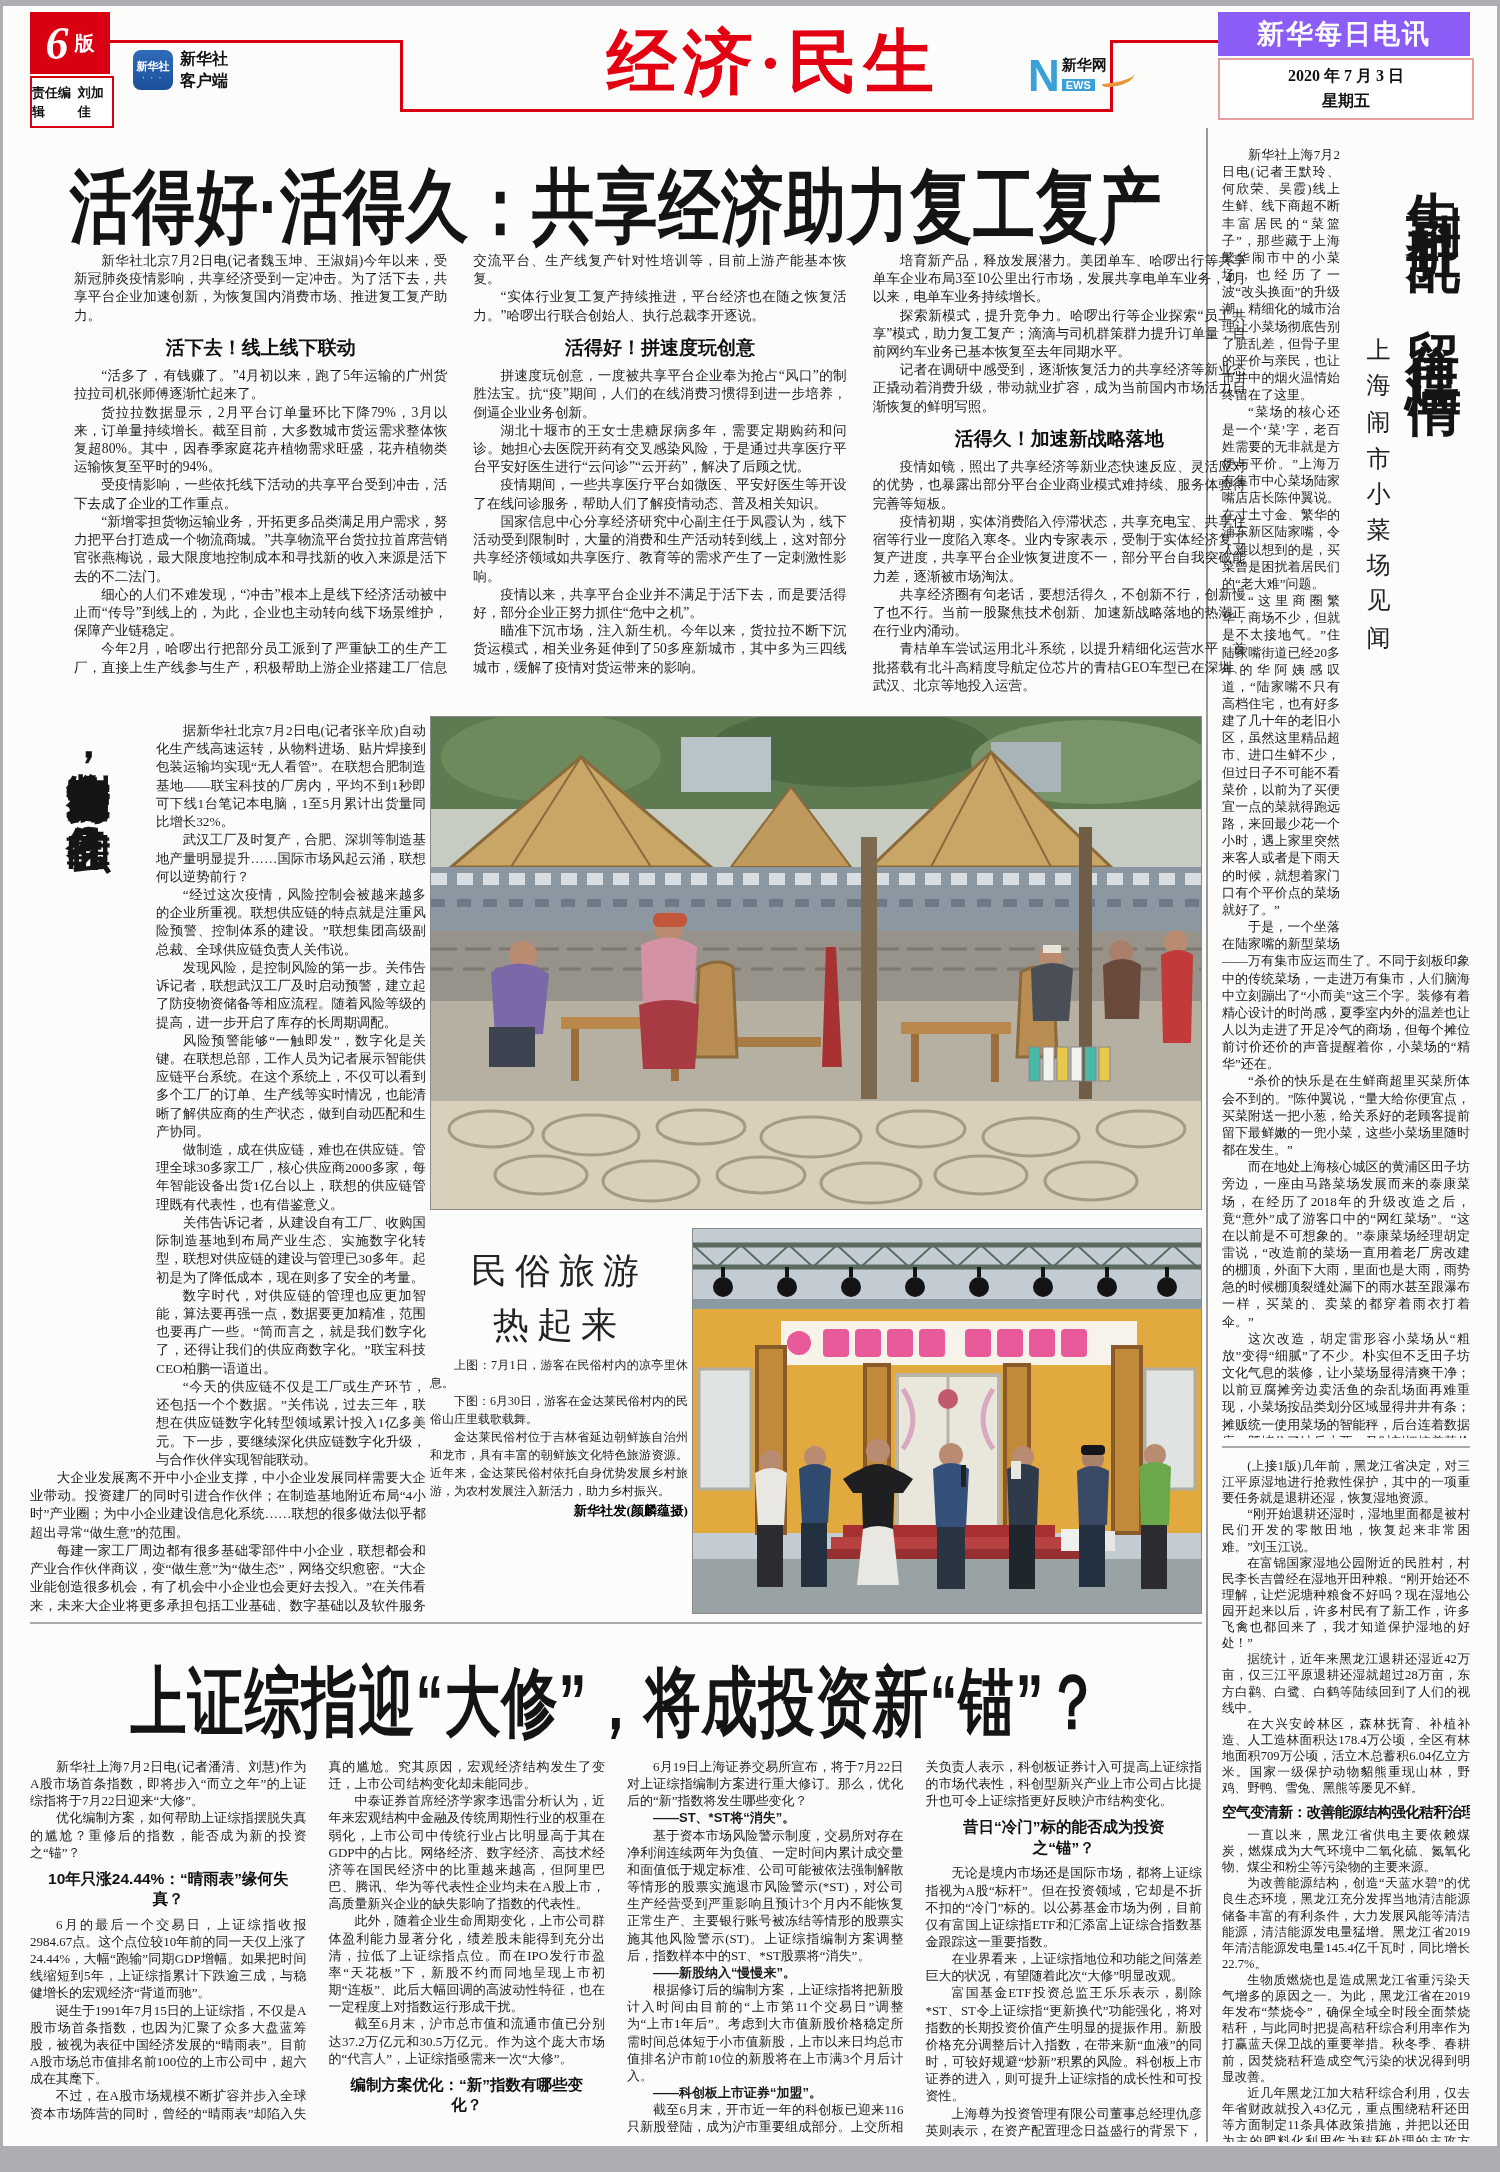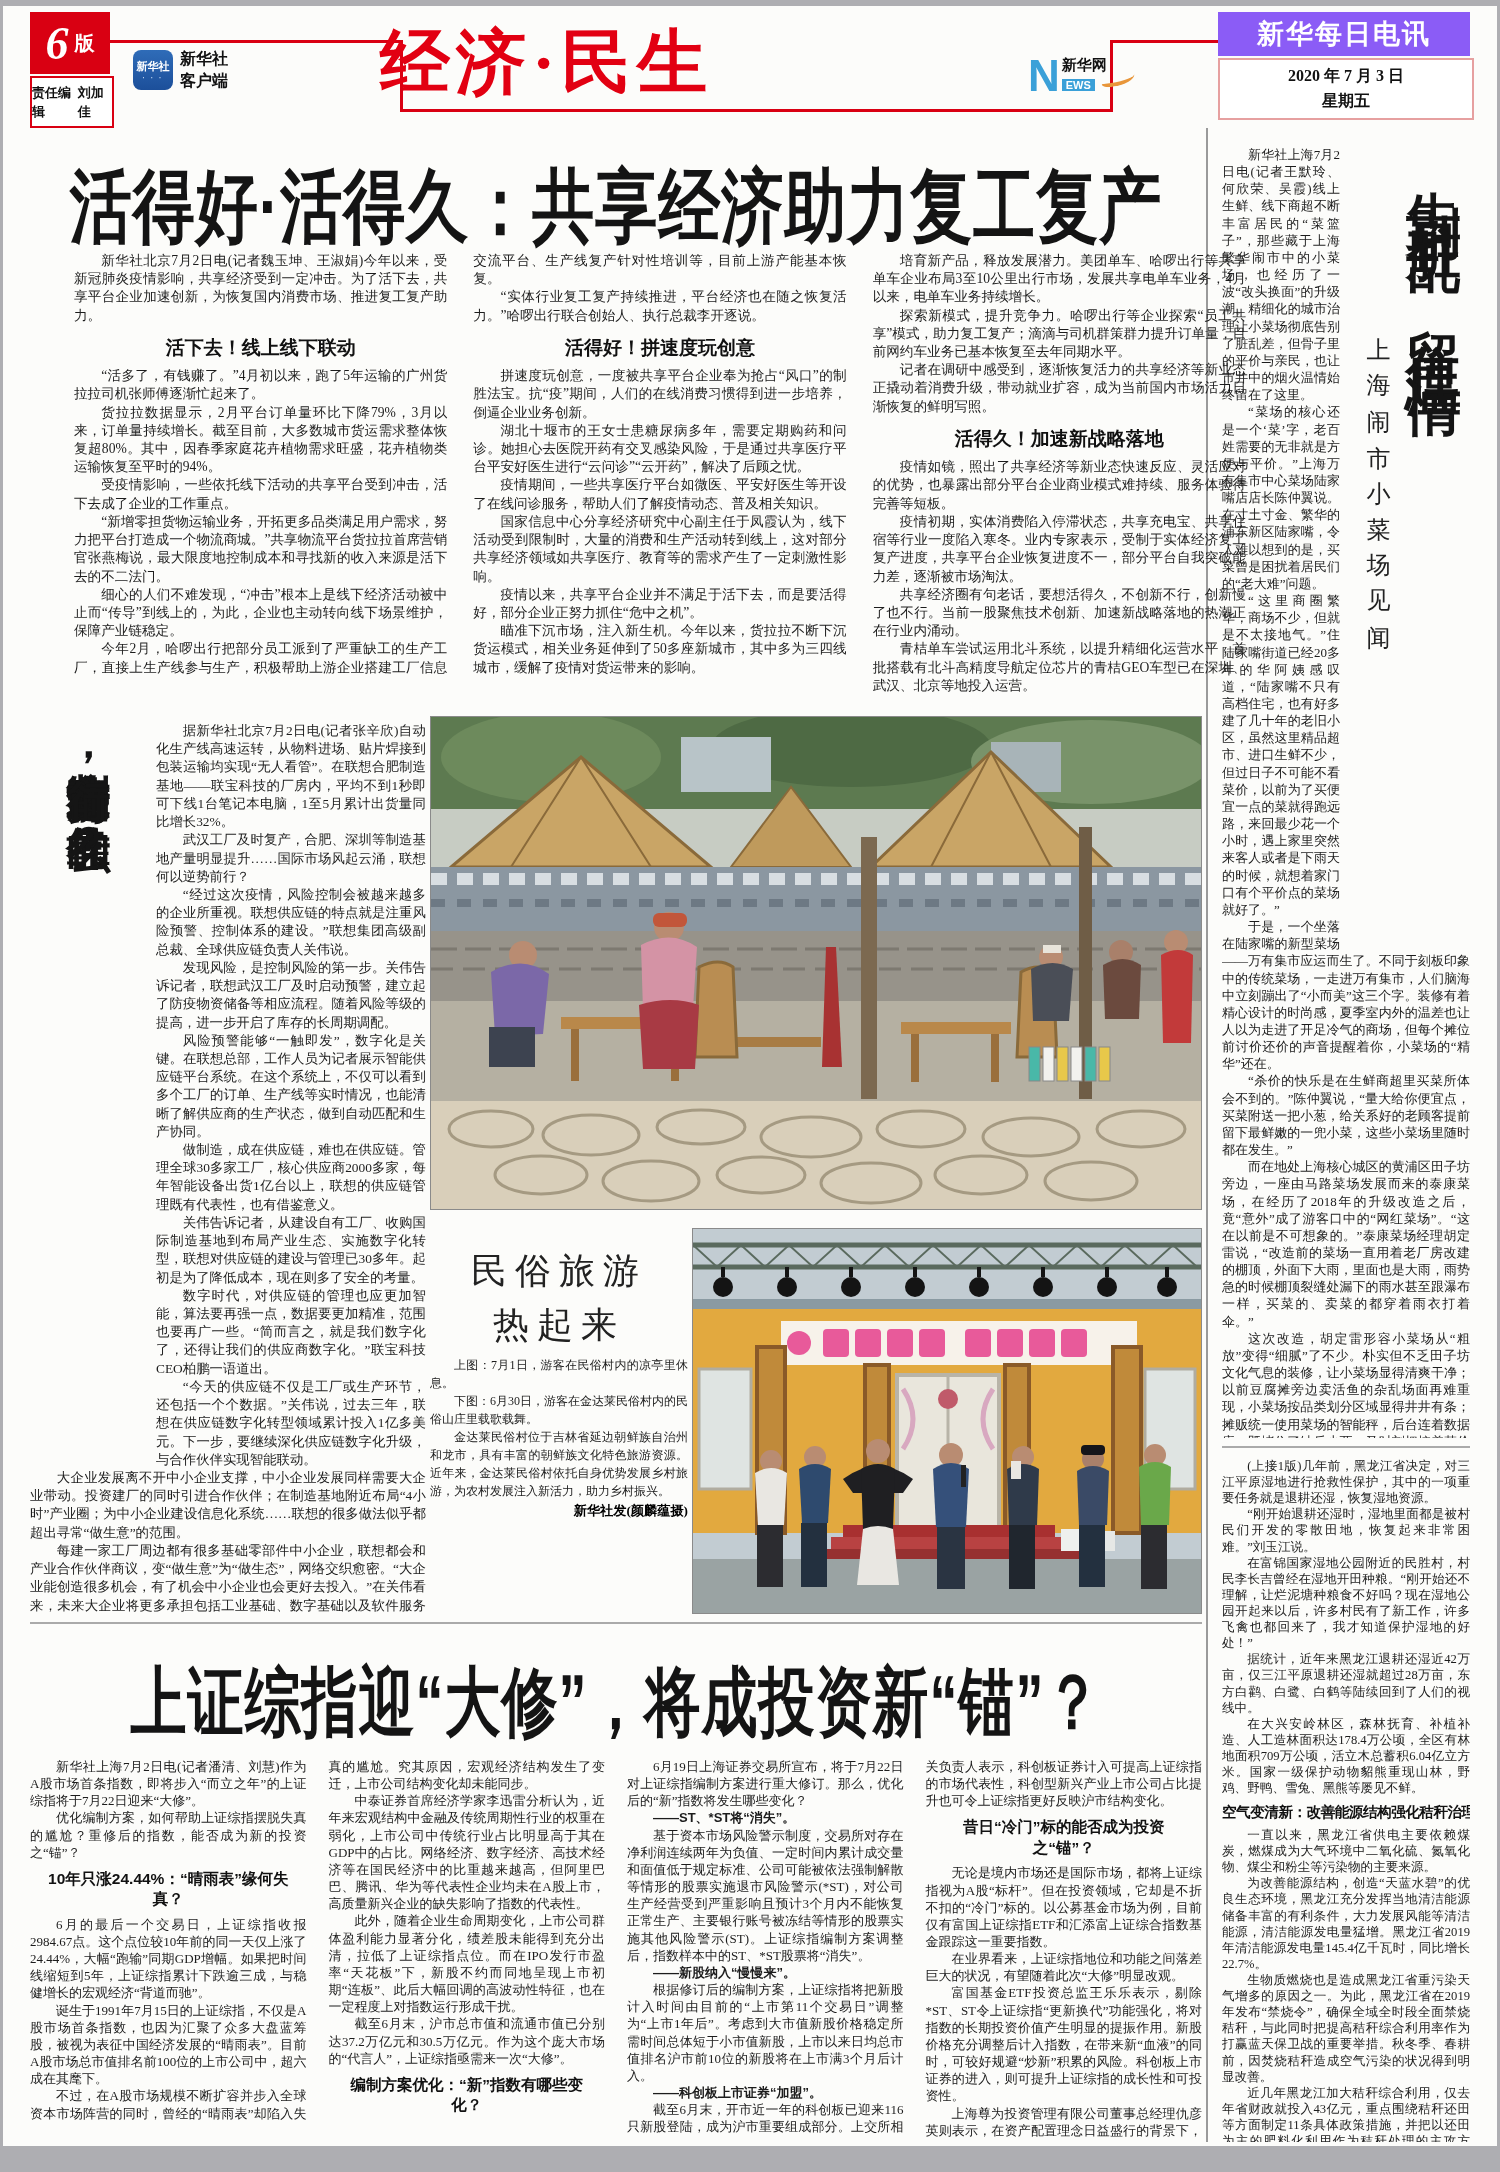--- a/index.html
+++ b/index.html
@@ -13,21 +13,21 @@
   .page-badge .num{font-size:46px;font-weight:900;font-family:"Liberation Serif",serif;font-style:italic;}
   .page-badge .lab{font-size:20px;font-weight:700;}
   .editor-box{left:30px;top:76px;width:80px;height:48px;border:2px solid #d90012;background:#fff;
     display:flex;flex-direction:row;align-items:center;justify-content:center;font-size:13px;font-weight:700;line-height:1.5;color:#111;}
   .redline{background:#d90012;}
   .app-logo{left:133px;top:48px;display:flex;align-items:center;gap:7px;}
   .app-icon{width:40px;height:40px;border-radius:8px;background:linear-gradient(#2f6cb8,#1c4f9a);color:#fff;
     display:flex;flex-direction:column;align-items:center;justify-content:center;font-size:11px;font-weight:700;font-family:"Liberation Sans",sans-serif;}
   .app-icon .dots{letter-spacing:2px;font-size:7px;color:#bcd4ee;}
   .app-lines{font-size:16px;font-weight:700;color:#111;line-height:1.35;font-family:"Liberation Sans",sans-serif;}
-  .section-title{left:380px;top:16px;width:560px;text-align:left;color:#e20012;
+  .section-title{left:380px;top:16px;width:560px;text-align:right;color:#e20012;
     font-size:70px;font-weight:900;letter-spacing:6px;font-family:"Liberation Serif",serif;}
   .news-logo{left:1028px;top:56px;display:flex;align-items:flex-start;}
   .news-n{font-family:"Liberation Sans",sans-serif;font-size:44px;font-weight:900;color:#3aa0d8;line-height:0.9;}
   .news-right{margin-left:2px;}
   .news-name{font-family:"Liberation Sans",sans-serif;font-size:15px;font-weight:900;color:#111;}
   .news-ews{font-family:"Liberation Sans",sans-serif;font-size:11px;font-weight:900;color:#fff;background:#3aa0d8;padding:0 4px;display:inline-block;}
   .news-swoosh{width:34px;height:10px;border-bottom:4px solid #e8963a;border-radius:0 0 100% 40%;margin:16px 0 0 -6px;transform:rotate(-8deg);}
   .masthead-box{left:1218px;top:12px;width:252px;height:44px;background:#8b5cf6;color:#fff;
     display:flex;align-items:center;justify-content:center;font-size:27px;font-weight:900;letter-spacing:2px;}
   .date-box{left:1218px;top:58px;width:252px;height:58px;border:2px solid #e6a0a0;background:#fff;color:#111;

